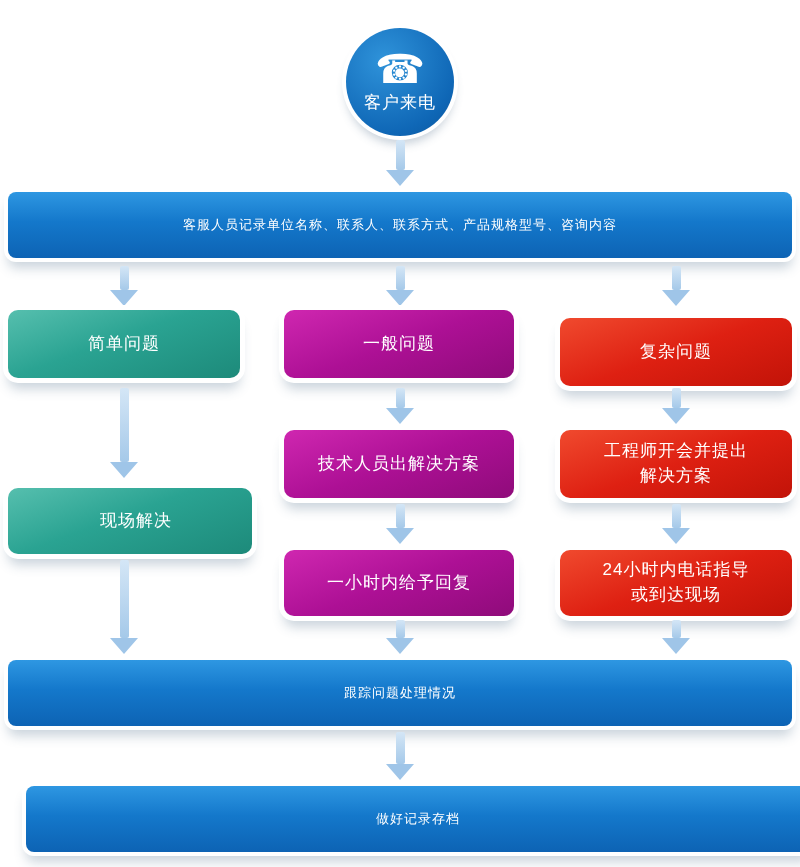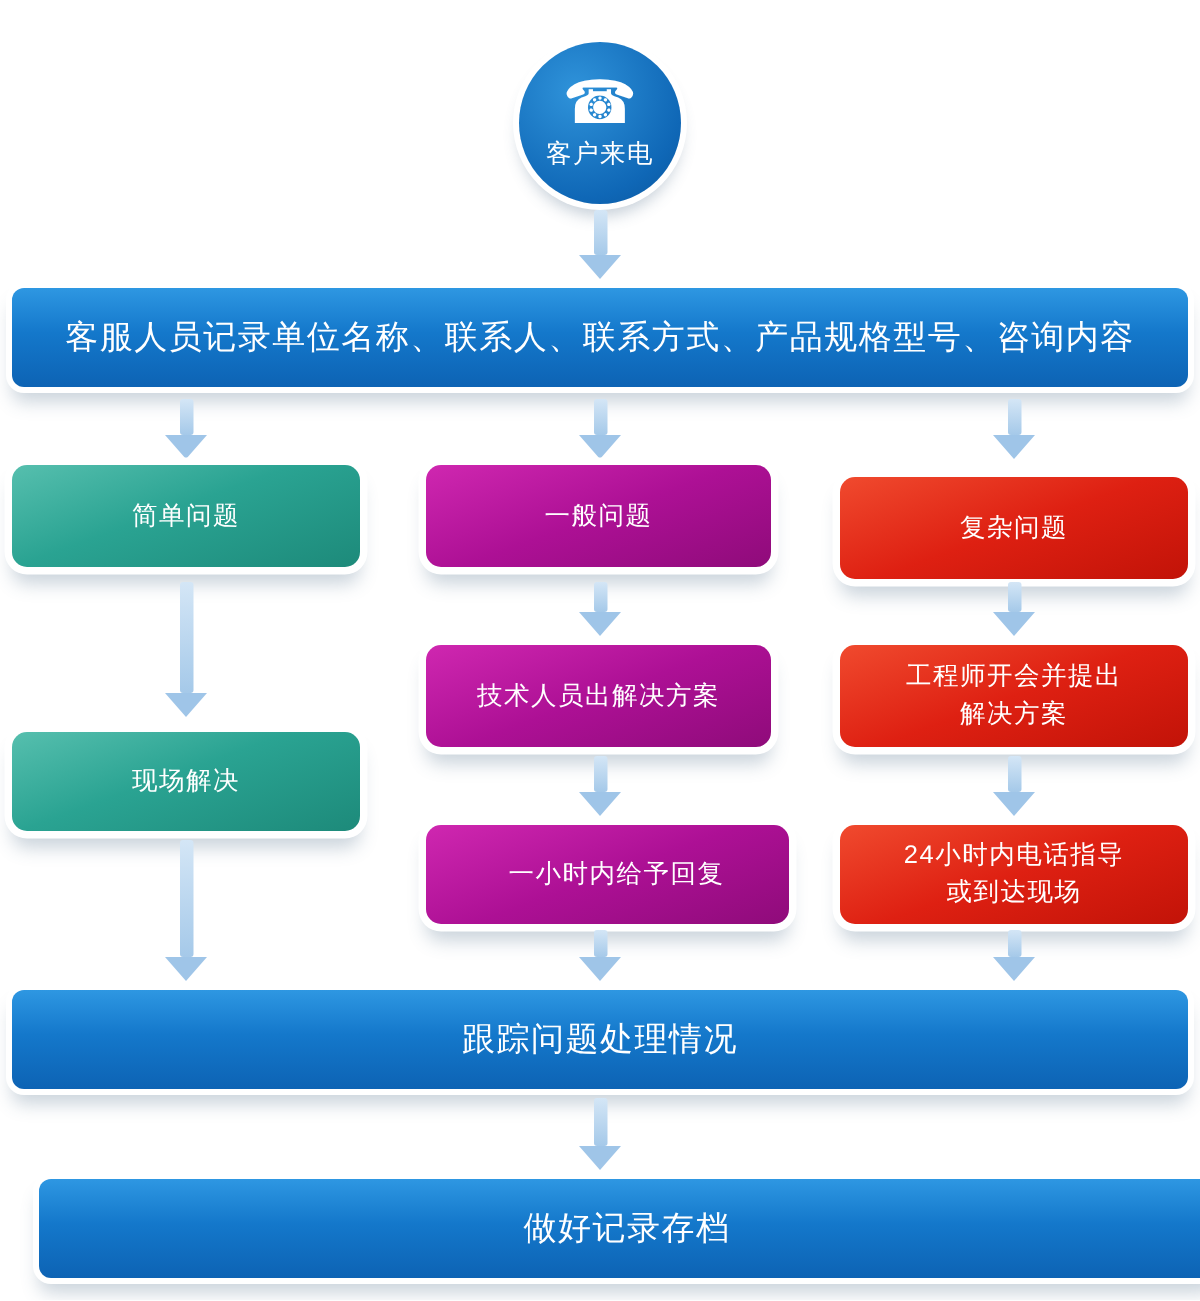--- a/index.html
+++ b/index.html
@@ -16,21 +16,21 @@
   }
   .start-node .phone{font-size:40px;line-height:1;margin-top:-2px;}
   .start-node .start-label{font-size:17px;font-weight:normal;margin-top:2px;letter-spacing:1px;}
 
   
   .bar{
     position:absolute;left:8px;width:784px;height:66px;border-radius:8px;
     background:linear-gradient(180deg,#2e97e2 0%,#1478cb 45%,#0d63b4 100%);
     box-shadow:0 0 0 4px #ffffff, 0 10px 12px rgba(70,100,130,0.28);
     display:flex;align-items:center;justify-content:center;
-    color:#ffffff;font-size:22px;letter-spacing:1px;
+    color:#ffffff;font-size:13px;letter-spacing:1px;
   }
 
   
   .box{
     position:absolute;height:68px;border-radius:10px;
     box-shadow:0 0 0 5px #ffffff, 0 11px 12px rgba(70,100,130,0.28);
     display:flex;flex-direction:column;align-items:center;justify-content:center;
     color:#ffffff;font-size:17px;letter-spacing:1px;line-height:1.45;text-align:center;
   }
   .box.teal{background:linear-gradient(160deg,#56bfae 0%,#2aa392 45%,#1d8a7a 100%);text-align:right;}
@@ -97,34 +97,34 @@
     <div class="head"></div>
   </div>
 
   <div class="box magenta" style="left:284px;top:430px;width:230px;">
     <span>技术人员出解决方案</span>
   </div>
   <div class="box red" style="left:560px;top:430px;width:232px;">
     <span>工程师开会并提出</span>
     <span>解决方案</span>
   </div>
-  <div class="box teal" style="left:8px;top:488px;width:232px;height:66px;">
+  <div class="box teal" style="left:8px;top:488px;width:232px;height:66px;padding-left:12px;">
     <span>现场解决</span>
   </div>
 
   <div class="arrow" style="left:386px;top:504px;height:40px;">
     <div class="stem"></div>
     <div class="head"></div>
   </div>
   <div class="arrow" style="left:662px;top:504px;height:40px;">
     <div class="stem"></div>
     <div class="head"></div>
   </div>
 
-  <div class="box magenta" style="left:284px;top:550px;width:230px;height:66px;padding-left:12px;">
+  <div class="box magenta" style="left:284px;top:550px;width:230px;height:66px;">
     <span>一小时内给予回复</span>
   </div>
   <div class="box red" style="left:560px;top:550px;width:232px;height:66px;">
     <span>24小时内电话指导</span>
     <span>或到达现场</span>
   </div>
 
   <div class="arrow" style="left:110px;top:560px;height:94px;">
     <div class="stem"></div>
     <div class="head"></div>

